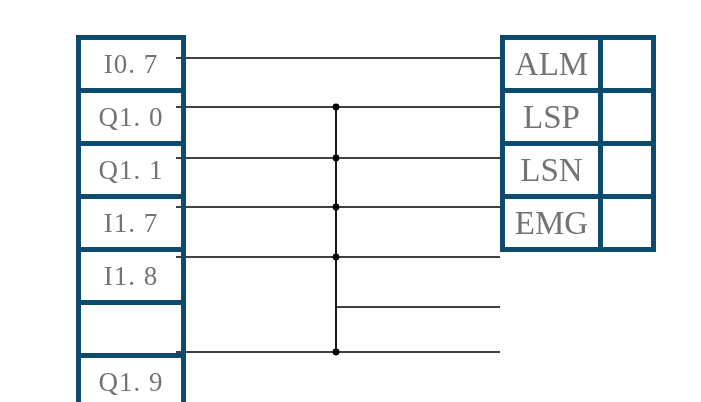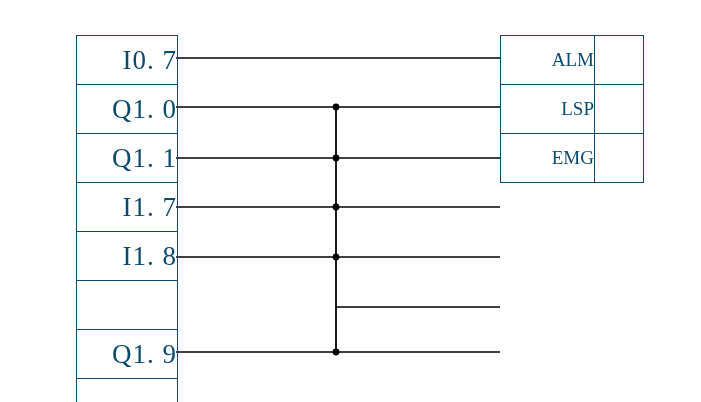--- a/index.html
+++ b/index.html
@@ -25,26 +25,26 @@
     width: 701px;
     height: 402px;
   }
   .tbl {
     position: absolute;
     border-collapse: collapse;
     table-layout: fixed;
     background: transparent;
   }
   .tbl td {
-    border: 1px solid #0c4a6e;
+    border: 5px solid #0c4a6e;
     padding: 0;
-    text-align: right;
+    text-align: center;
     vertical-align: middle;
     font-family: "Liberation Serif", "DejaVu Serif", serif;
-    color: #0c4a6e;
+    color: #737373;
     white-space: nowrap;
     overflow: visible;
   }
 
   
   #left-table {
     left: 76px;
     top: 35px;
   }
   #left-table td {
@@ -55,21 +55,21 @@
   }
 
   
   #right-table {
     left: 500px;
     top: 35px;
   }
   #right-table td.sig {
     width: 93px;
     height: 48px;
-    font-size: 19px;
+    font-size: 33px;
   }
   #right-table td.blank {
     width: 48px;
     height: 48px;
     font-size: 27px;
   }
 </style>
 </head>
 <body>
 
@@ -127,19 +127,23 @@
     <tbody>
       <tr>
         <td class="sig">ALM</td>
         <td class="blank"></td>
       </tr>
       <tr>
         <td class="sig">LSP</td>
         <td class="blank"></td>
       </tr>
       <tr>
+        <td class="sig">LSN</td>
+        <td class="blank"></td>
+      </tr>
+      <tr>
         <td class="sig">EMG</td>
         <td class="blank"></td>
       </tr>
     </tbody>
   </table>
 
 </div>
 
 </body></html>

